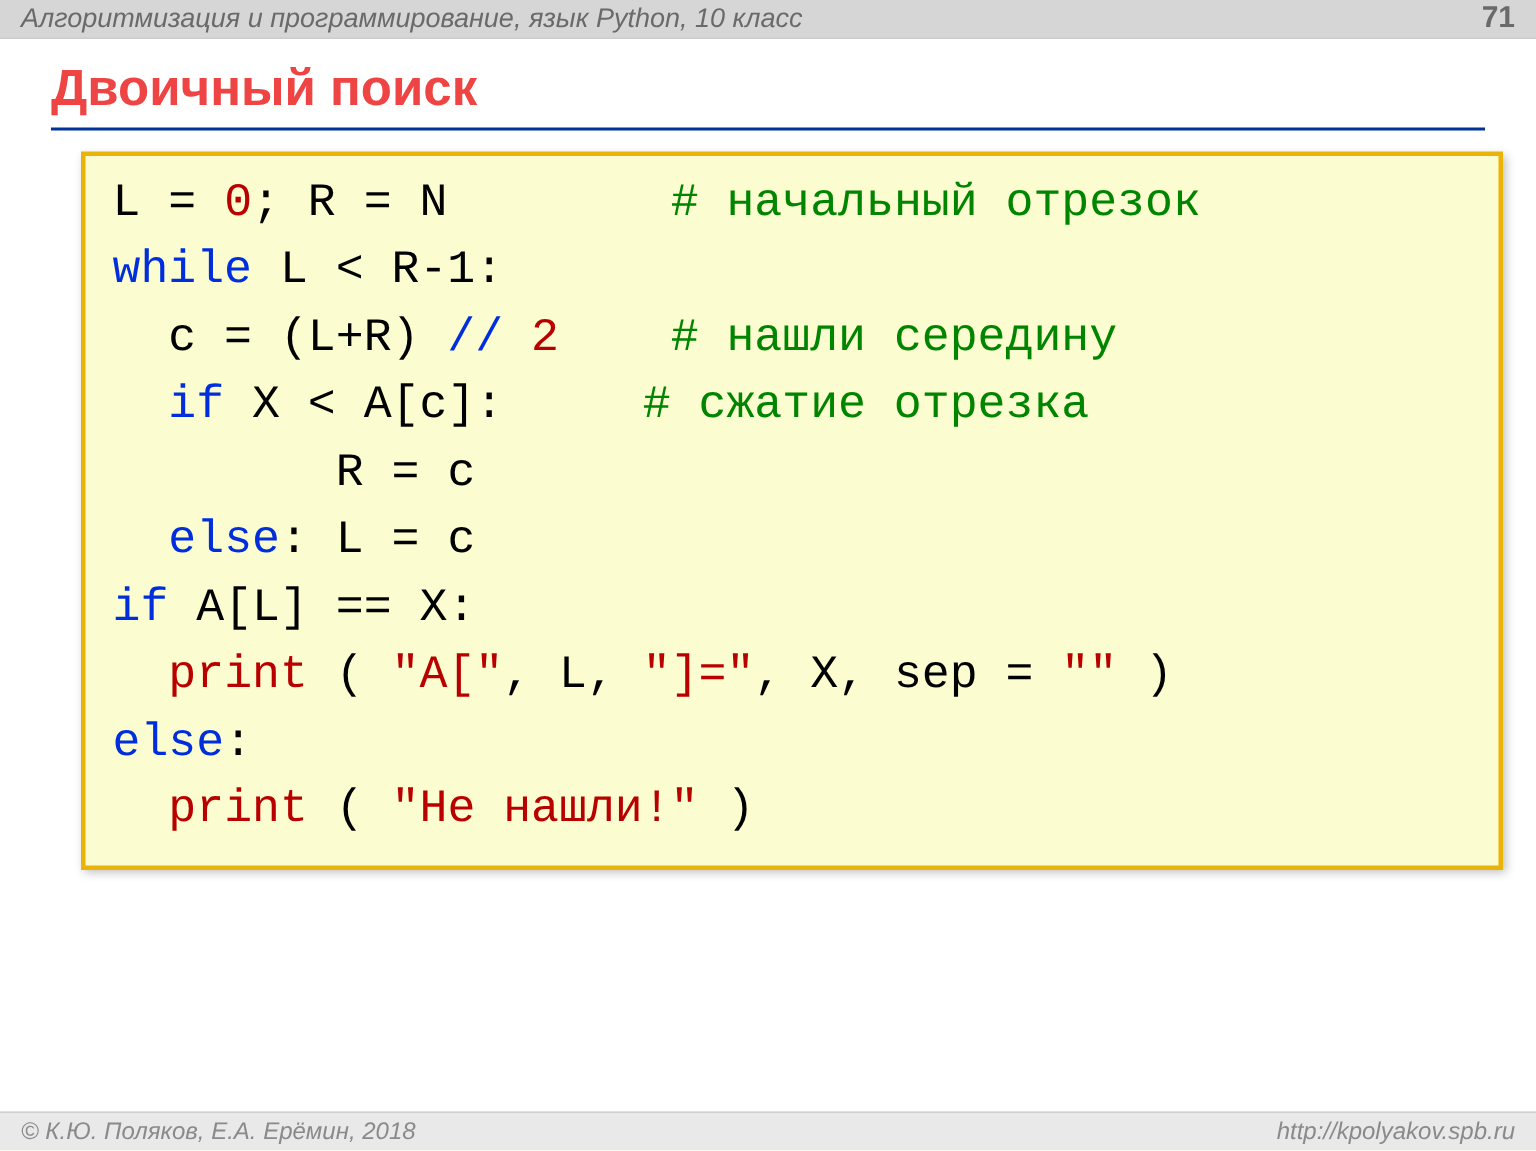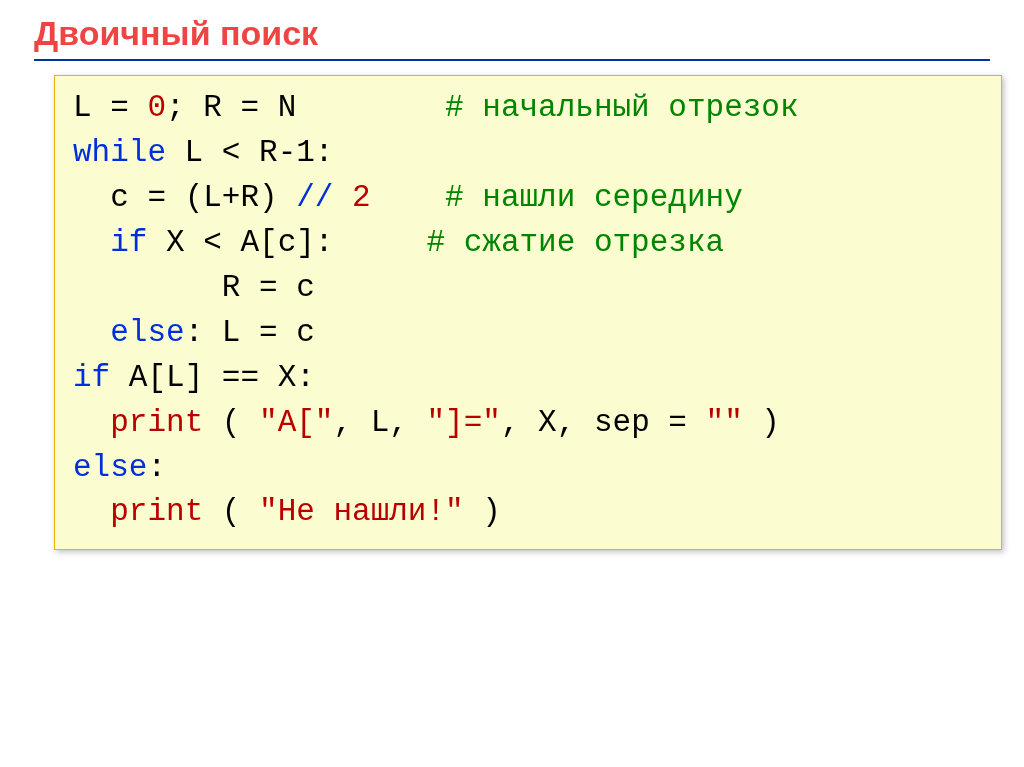--- a/index.html
+++ b/index.html
@@ -14,21 +14,21 @@
   .topbar .pagenum { color: #6a6a6a; font-weight: bold; font-size: 20px; }
   .title-wrap { padding: 14px 34px 10px 34px; }
   .title {
     color: #ef4444; font-family: Arial, sans-serif; font-weight: bold;
     font-size: 34px; letter-spacing: 0;
   }
   .title-rule { height: 0; border-bottom: 2px solid #003399; margin-top: 6px; }
   .codebox {
     margin: 4px 22px 0 54px;
     background: #fbfccf;
-    border: 1px solid #eab308;
+    border: 3px solid #eab308;
     box-shadow: 2px 2px 6px rgba(0,0,0,0.25);
     padding: 10px 18px 14px 18px;
     font-family: "Courier New", Courier, monospace;
     font-size: 31px;
     line-height: 1.45;
     white-space: pre;
     color: #000;
   }
   .codebox span { font-family: inherit; }
   .c-red { color: #b90000; }
@@ -40,30 +40,38 @@
     background: #e9e9e9; border-top: 1px solid #d0d0d0;
     display: flex; align-items: center; justify-content: space-between;
     padding: 0 14px;
     color: #8a8a8a; font-style: italic; font-size: 16px; font-family: Arial, sans-serif;
   }
 </style>
 </head>
 <body>
 
 <div class="slide">
+  <div class="topbar">
+    <div class="breadcrumb">Алгоритмизация и программирование, язык Python, 10 класс</div>
+    <div class="pagenum">71</div>
+  </div>
 
   <div class="title-wrap">
     <div class="title">Двоичный поиск</div>
     <div class="title-rule"></div>
   </div>
 
   <div class="codebox"><span class="c-black">L</span><span class="c-black"> = </span><span class="c-red">0</span><span class="c-black">; R</span><span class="c-black"> = </span><span class="c-black">N        </span><span class="c-green"># начальный отрезок</span>
 <span class="c-blue">while</span><span class="c-black"> L &lt; R-1:</span>
 <span class="c-black">  c</span><span class="c-black"> = </span><span class="c-black">(L+R)</span><span class="c-blue"> // </span><span class="c-red">2</span><span class="c-black">    </span><span class="c-green"># нашли середину</span>
 <span class="c-black">  </span><span class="c-blue">if</span><span class="c-black"> X &lt; A[c]:     </span><span class="c-green"># сжатие отрезка</span>
 <span class="c-black">        R</span><span class="c-black"> = </span><span class="c-black">c</span>
 <span class="c-black">  </span><span class="c-blue">else</span><span class="c-black">: L</span><span class="c-black"> = </span><span class="c-black">c</span>
 <span class="c-blue">if</span><span class="c-black"> A[L]</span><span class="c-black"> == </span><span class="c-black">X:</span>
 <span class="c-black">  </span><span class="c-red">print</span><span class="c-black"> ( </span><span class="c-red">"A["</span><span class="c-black">, L, </span><span class="c-red">"]="</span><span class="c-black">, X, sep</span><span class="c-black"> = </span><span class="c-red">""</span><span class="c-black"> )</span>
 <span class="c-blue">else</span><span class="c-black">:</span>
 <span class="c-black">  </span><span class="c-red">print</span><span class="c-black"> ( </span><span class="c-red">"Не нашли!"</span><span class="c-black"> )</span></div>
 
+  <div class="footer">
+    <div>© К.Ю. Поляков, Е.А. Ерёмин, 2018</div>
+    <div>http://kpolyakov.spb.ru</div>
+  </div>
 </div>
 
 </body></html>

